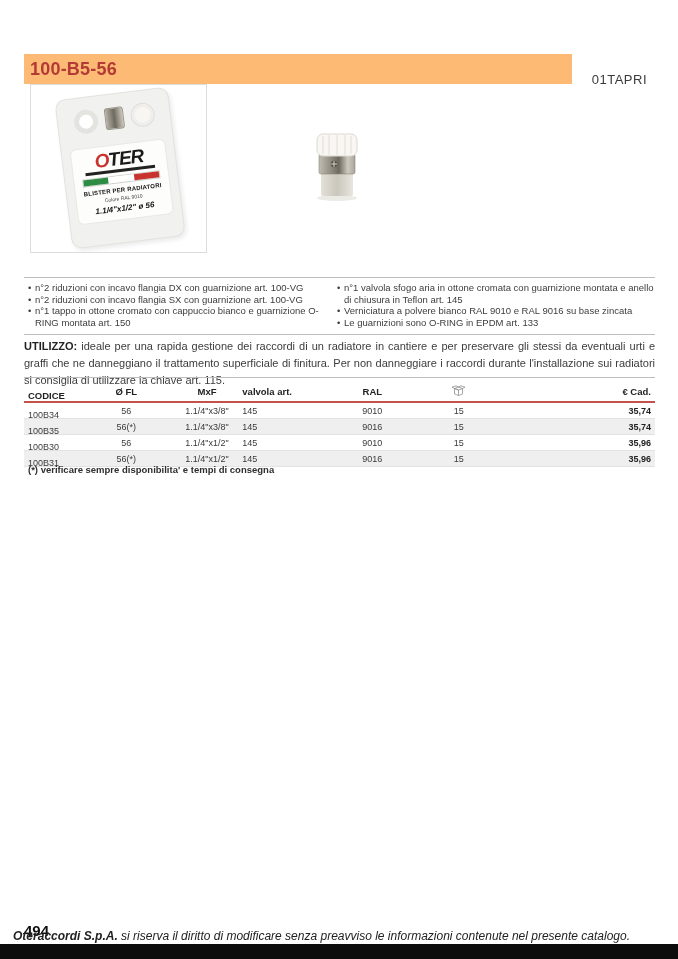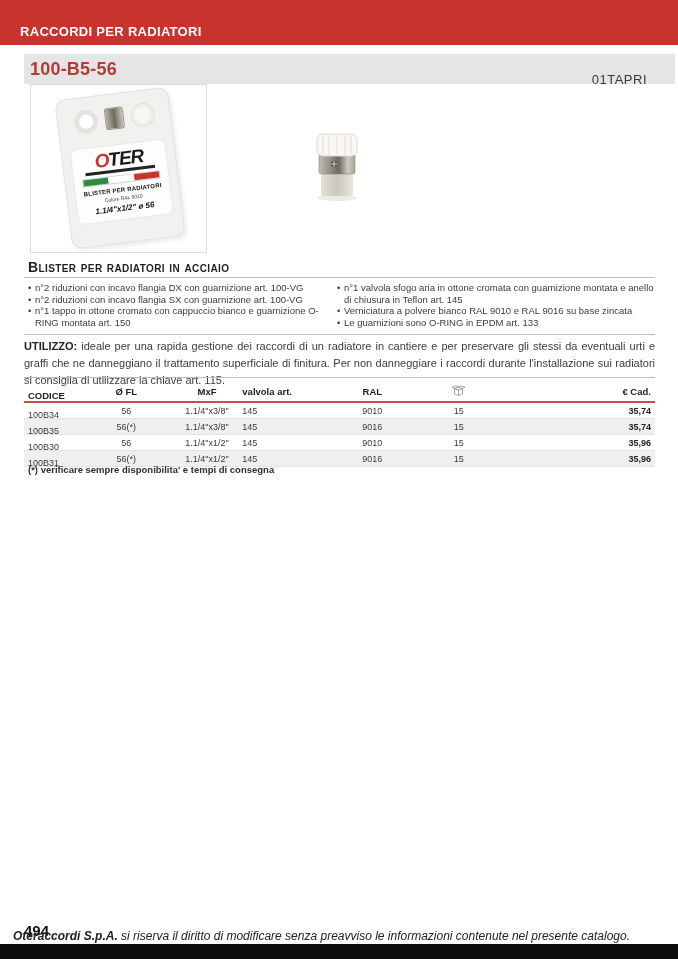--- a/index.html
+++ b/index.html
@@ -8,21 +8,21 @@
     font-family:"Liberation Sans",sans-serif;color:#3a3a3a;overflow:hidden;
   }
   
   .banner{
     position:absolute;left:0;top:0;width:100%;height:45px;background:#c9332e;
     display:flex;align-items:flex-end;box-sizing:border-box;padding:0 0 6px 20px;
   }
   .banner .cat{color:#fff;font-size:13px;font-weight:700;letter-spacing:.3px;}
   
   .code-bar{
-    position:absolute;left:24px;top:54px;width:651px;height:30px;background:#e5e5e5;
+    position:absolute;left:24px;top:54px;width:548px;height:30px;background:#fdba74;
     display:flex;align-items:center;box-sizing:border-box;padding-left:6px;
   }
   .code-bar .code{color:#b43b35;font-size:18px;font-weight:700;letter-spacing:.2px;}
   .family-code{position:absolute;top:72px;right:31px;font-size:13px;color:#3a3a3a;letter-spacing:.5px;}
   
   .photo-frame{
     position:absolute;left:30px;top:84px;width:177px;height:169px;background:#fff;
     border:1px solid #dcdcdc;box-sizing:border-box;overflow:hidden;
   }
   .blister{
@@ -90,23 +90,20 @@
   .page-num{position:absolute;left:24px;top:922px;font-size:15px;font-weight:700;color:#111;}
   .disclaimer{position:absolute;right:48px;top:929px;font-size:12px;color:#222;font-style:italic;}
   .disclaimer b{font-weight:700;}
   .bottom-bar{position:absolute;left:0;bottom:0;width:100%;height:15px;background:#0c0c0c;}
 </style>
 </head>
 <body>
 
 <div class="page">
 
-  <div class="banner">
-    <span class="cat">RACCORDI PER RADIATORI</span>
-  </div>
 
   <div class="code-bar">
     <span class="code">100-B5-56</span>
   </div>
 
   <span class="family-code">01TAPRI</span>
 
   <div class="photo-frame">
     <div class="blister">
       <div class="blister-top">
@@ -148,21 +145,20 @@
       <ellipse cx="27" cy="70" rx="20" ry="3" fill="#eceae5"></ellipse>
       <rect x="11" y="44" width="32" height="24" rx="2" fill="url(#lower)"></rect>
       <rect x="9" y="26" width="36" height="20" rx="2" fill="url(#chrome)" stroke="#8b867b" stroke-width="0.6"></rect>
       <circle cx="24" cy="36" r="3.2" fill="#57524a"></circle>
       <path d="M21 36h6M24 33v6" stroke="#d8d4cb" stroke-width="1"></path>
       <rect x="7" y="6" width="40" height="22" rx="6" fill="#f8f7f3" stroke="#dcd9d0" stroke-width="1"></rect>
       <path d="M13 8v18M19 7v20M27 7v20M35 7v20M41 8v18" stroke="#e7e4dc" stroke-width="1.4"></path>
     </svg>
   </div>
 
-  <div class="sec-title">Blister per radiatori in acciaio</div>
   <div class="rule r1"></div>
 
   <div class="features-left">
       <div class="bullet">
         <span class="dot">•</span>
         <span>n°2 riduzioni con incavo flangia DX con guarnizione art. 100-VG</span>
       </div>
       <div class="bullet">
         <span class="dot">•</span>
         <span>n°2 riduzioni con incavo flangia SX con guarnizione art. 100-VG</span>

